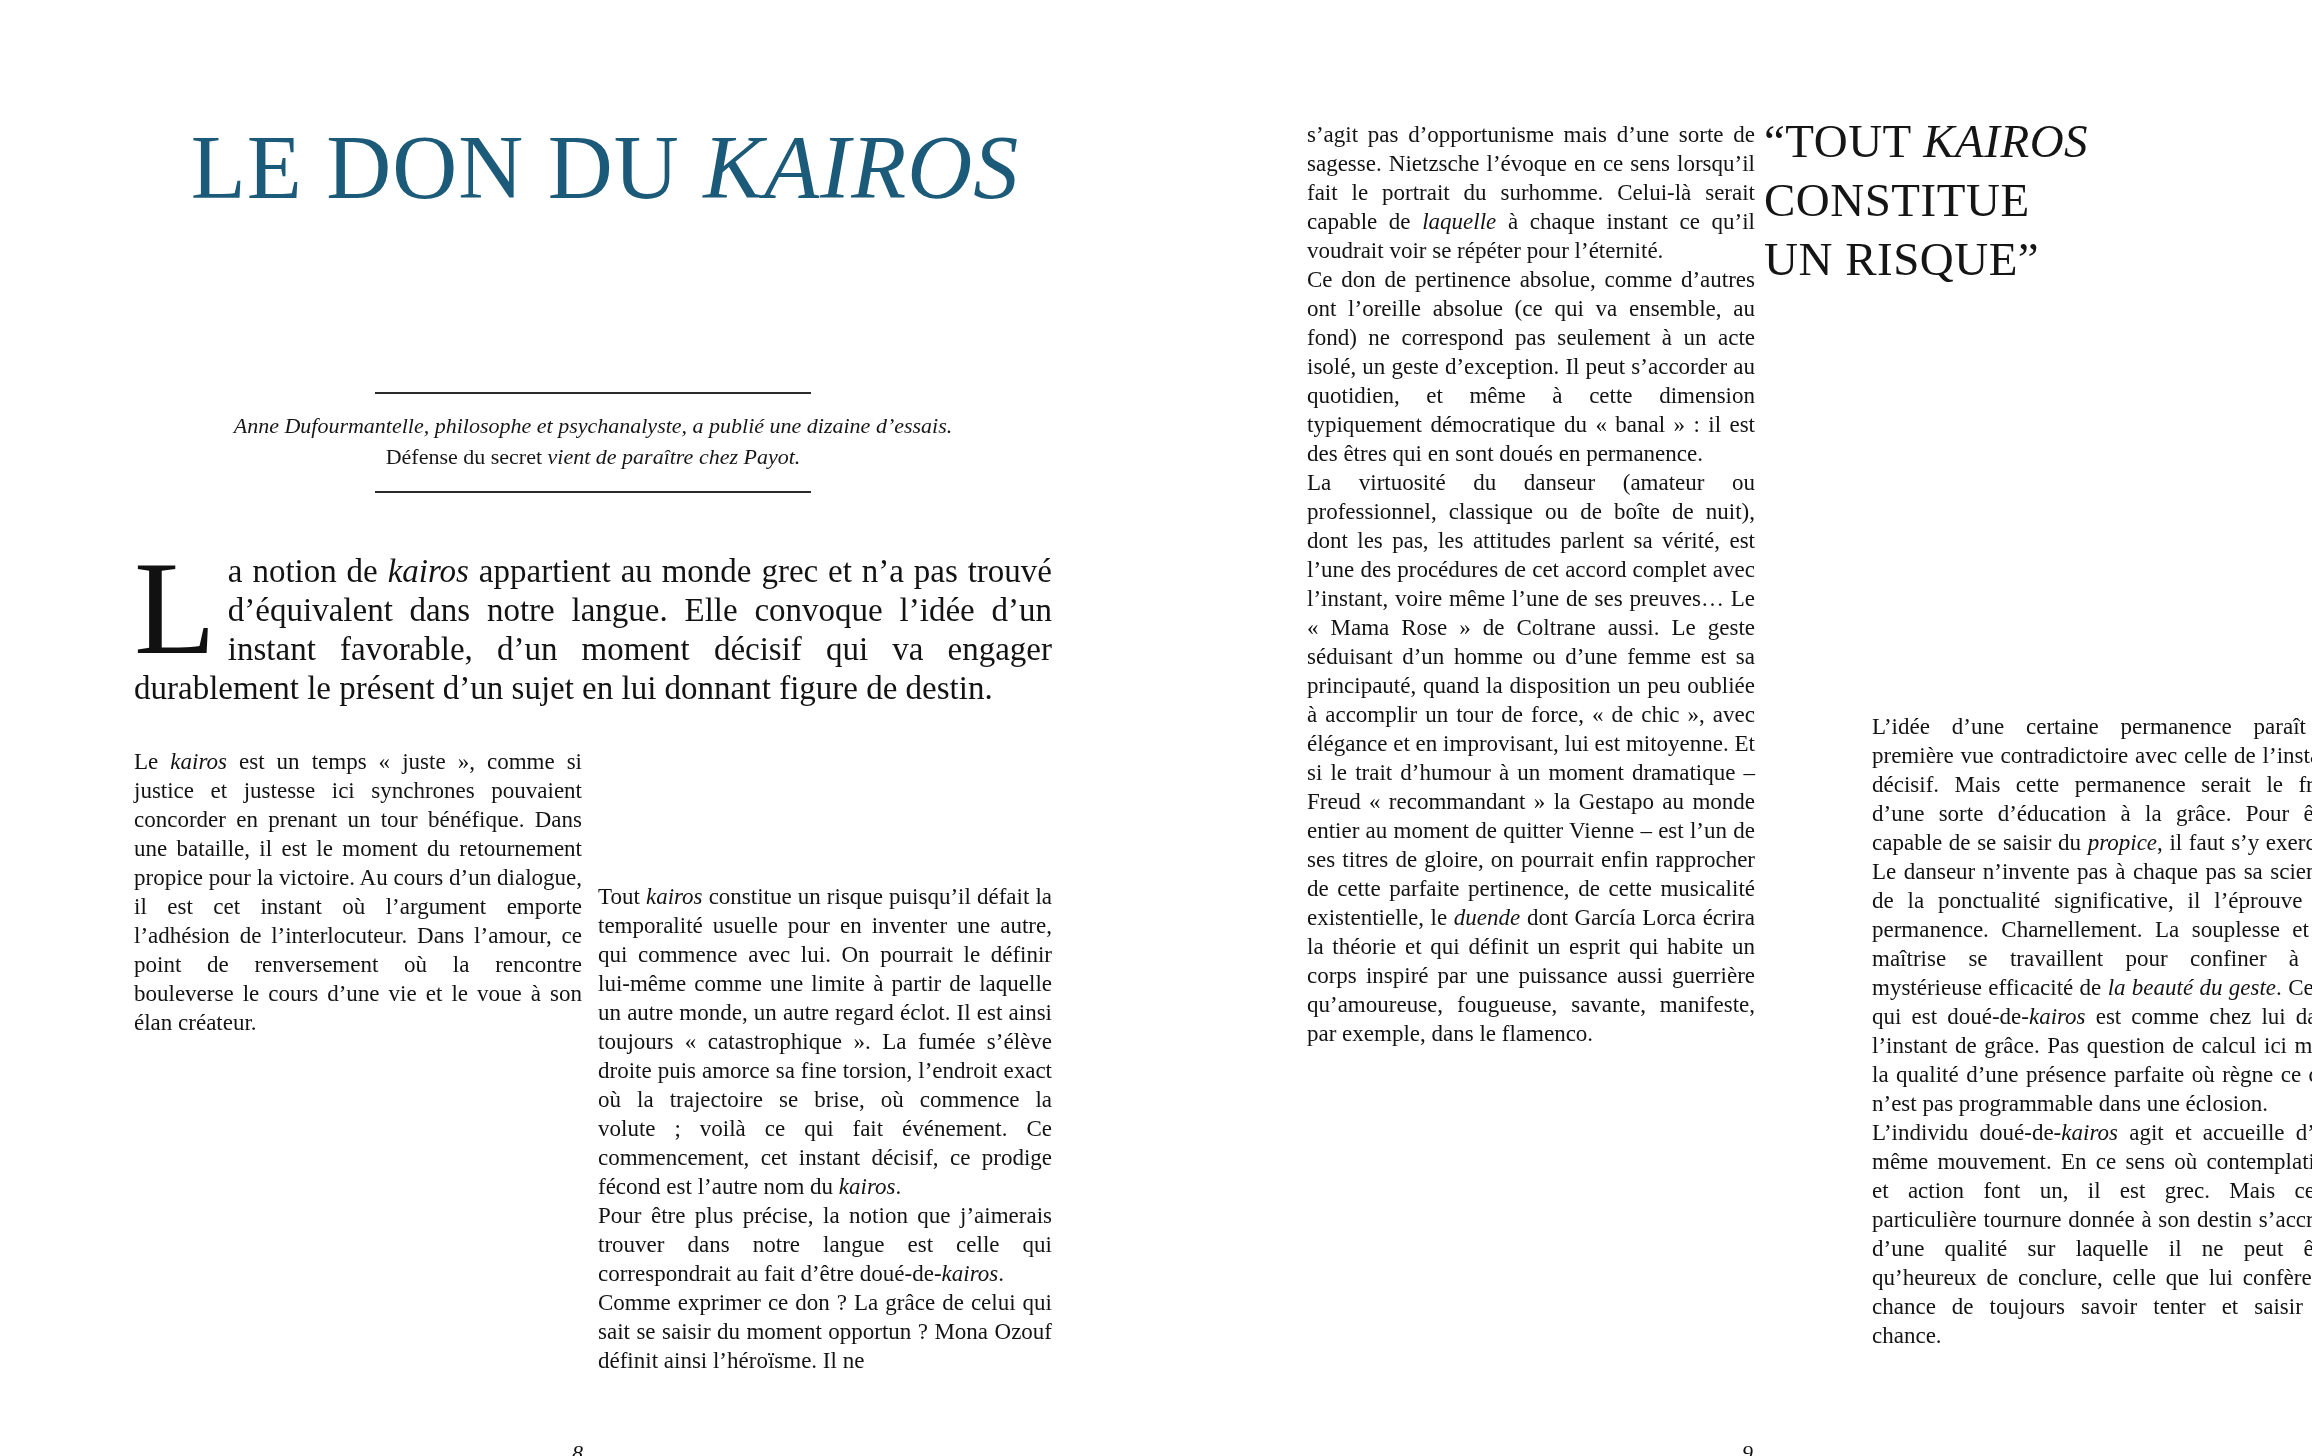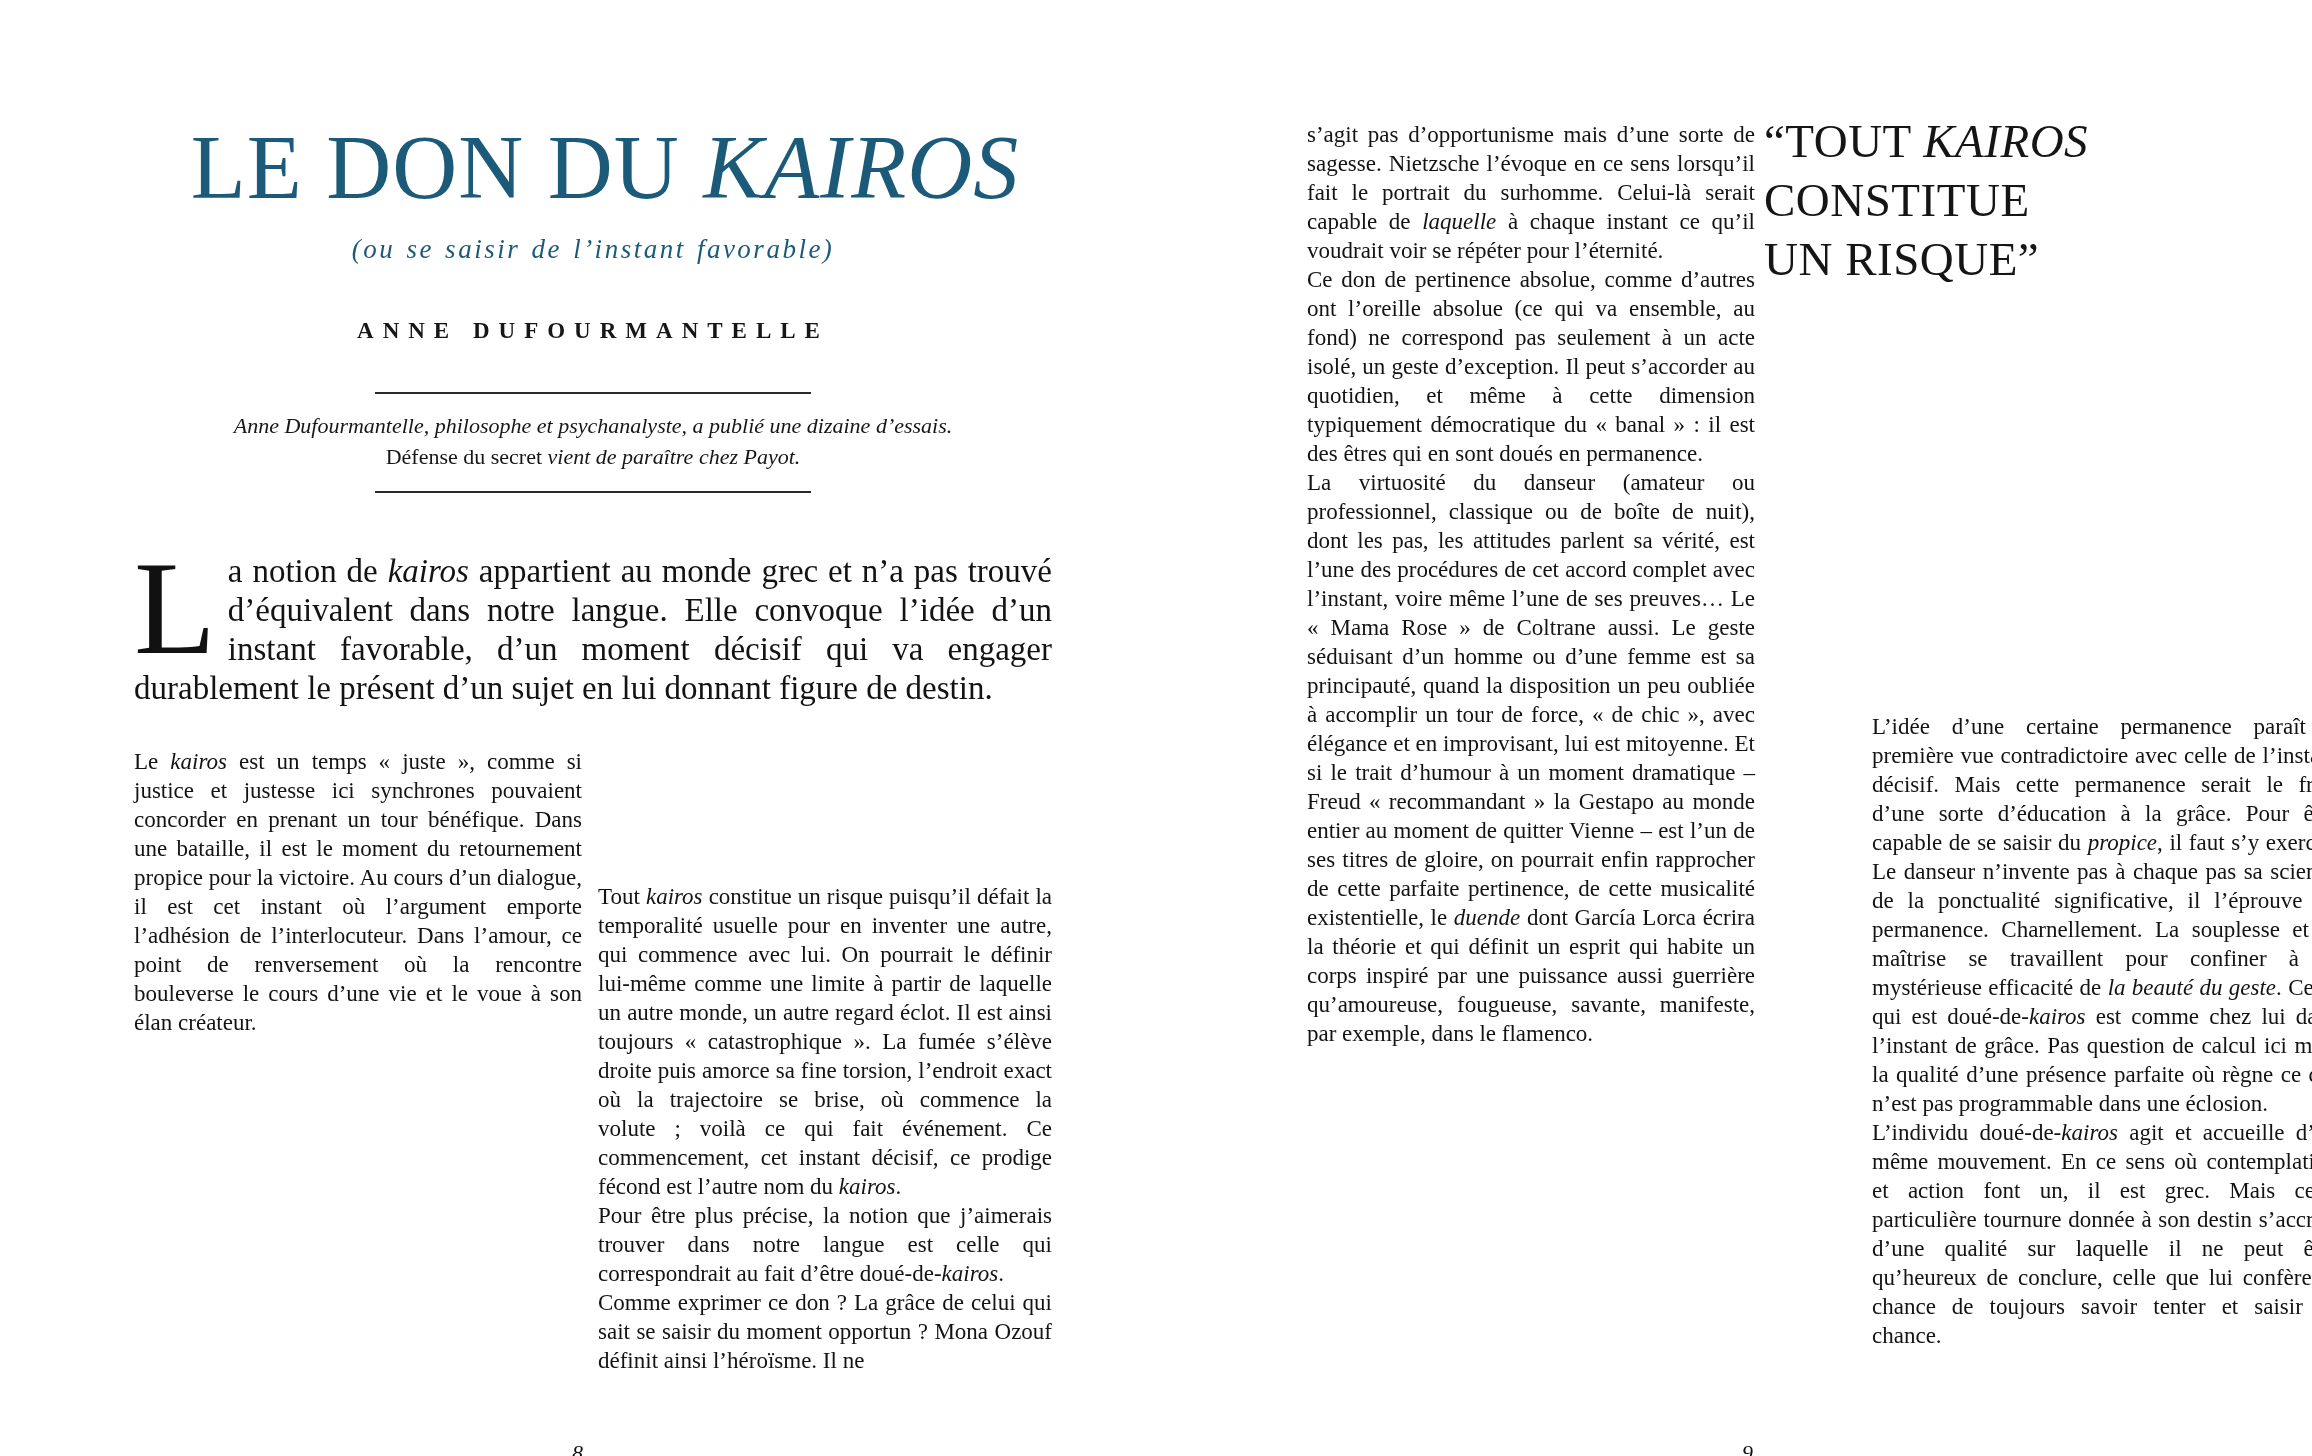--- a/index.html
+++ b/index.html
@@ -75,22 +75,20 @@
   .folio-left { left: 572px; }
   .folio-right { left: 1742px; }
 </style>
 </head>
 <body>
 
 <div class="spread">
 
   <div class="header-block">
     <h1 class="article-title">LE DON DU <i>KAIROS</i></h1>
-    <div class="article-subtitle">(ou se saisir de l’instant favorable)</div>
-    <div class="article-author">ANNE DUFOURMANTELLE</div>
     <div class="rule rule-top"></div>
     <div class="bio-line bio-line-2">Défense du secret<i> vient de paraître chez Payot.</i></div>
     <div class="bio-line bio-line-1"><i>Anne Dufourmantelle, philosophe et psychanalyste, a publié une dizaine d’essais.</i></div>
     <div class="rule rule-bottom"></div>
   </div>
 
   <div class="lede">
     <span class="dropcap">L</span><span>a notion de <i>kairos</i> appartient au monde grec et n’a pas trouvé d’équivalent dans notre langue. Elle convoque l’idée d’un instant favorable, d’un moment décisif qui va engager durablement le présent d’un sujet en lui donnant figure de destin.</span>
   </div>
 

